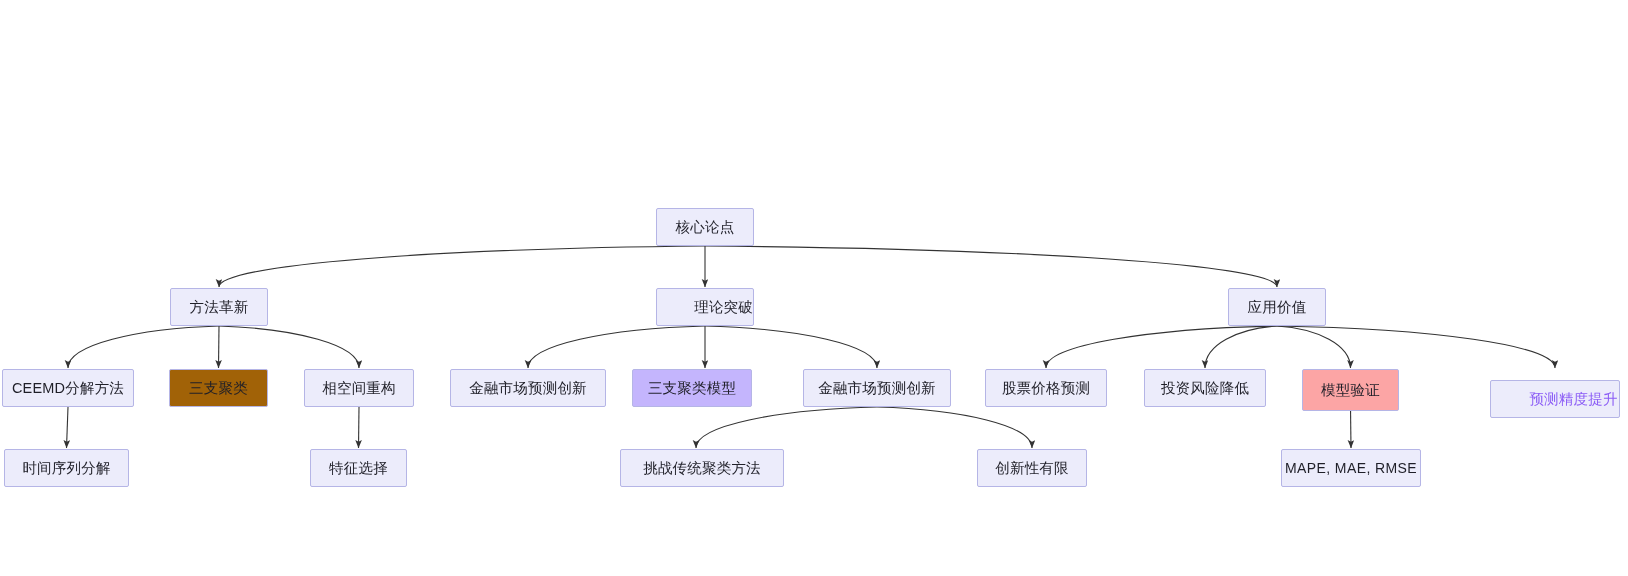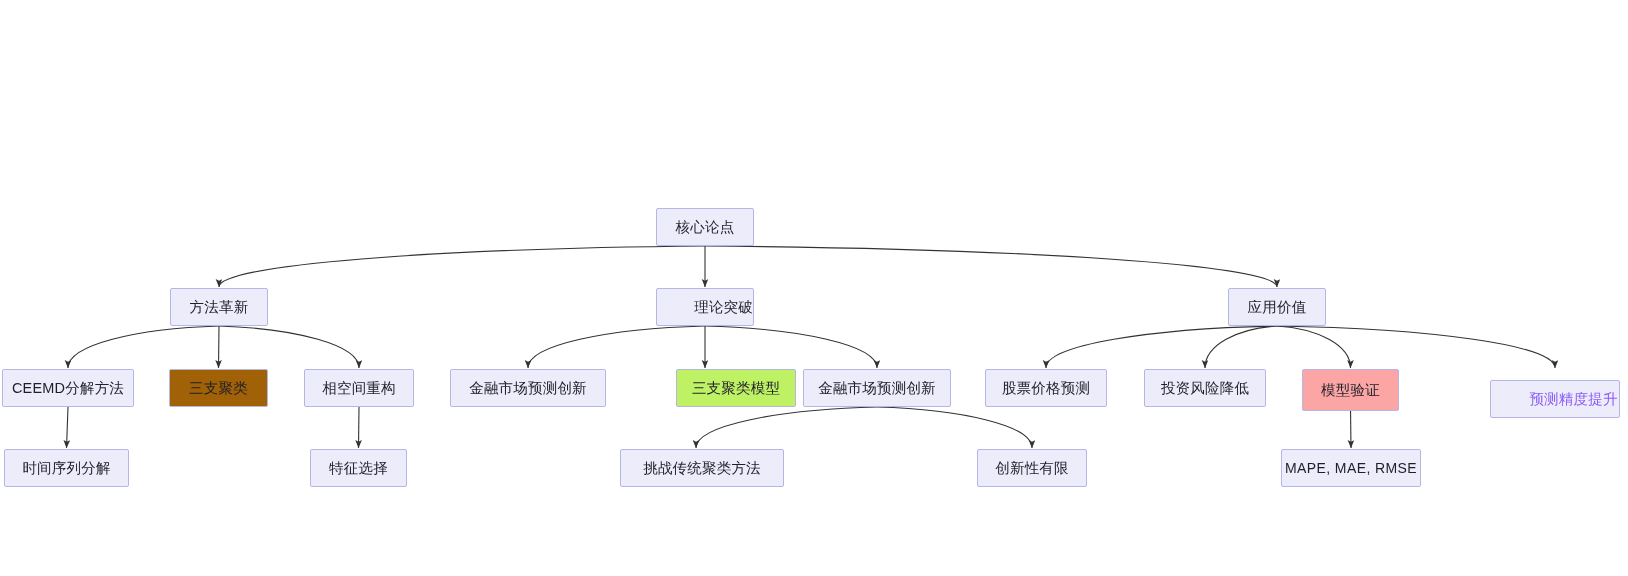--- a/index.html
+++ b/index.html
@@ -97,21 +97,21 @@
       </div>
       <div class="node" style="left: 169px; top: 369px; width: 99px; height: 38px; background: #a16207; border-color: rgb(181, 181, 230); color: rgb(31, 31, 40);">
         <span class="label">三支聚类</span>
       </div>
       <div class="node" style="left: 304px; top: 369px; width: 110px; height: 38px; background: rgb(236, 236, 251); border-color: rgb(181, 181, 230); color: rgb(31, 31, 40);">
         <span class="label">相空间重构</span>
       </div>
       <div class="node" style="left: 450px; top: 369px; width: 156px; height: 38px; background: rgb(236, 236, 251); border-color: rgb(181, 181, 230); color: rgb(31, 31, 40);">
         <span class="label">金融市场预测创新</span>
       </div>
-      <div class="node" style="left: 676px; top: 369px; width: 120px; height: 38px; background: #bef264; border-color: rgb(181, 181, 230); color: rgb(31, 31, 40);">
+      <div class="node" style="left: 632px; top: 369px; width: 120px; height: 38px; background: #c4b5fd; border-color: rgb(181, 181, 230); color: rgb(31, 31, 40);">
         <span class="label">三支聚类模型</span>
       </div>
       <div class="node" style="left: 803px; top: 369px; width: 148px; height: 38px; background: rgb(236, 236, 251); border-color: rgb(181, 181, 230); color: rgb(31, 31, 40);">
         <span class="label">金融市场预测创新</span>
       </div>
       <div class="node" style="left: 985px; top: 369px; width: 122px; height: 38px; background: rgb(236, 236, 251); border-color: rgb(181, 181, 230); color: rgb(31, 31, 40);">
         <span class="label">股票价格预测</span>
       </div>
       <div class="node" style="left: 1144px; top: 369px; width: 122px; height: 38px; background: rgb(236, 236, 251); border-color: rgb(181, 181, 230); color: rgb(31, 31, 40);">
         <span class="label">投资风险降低</span>

